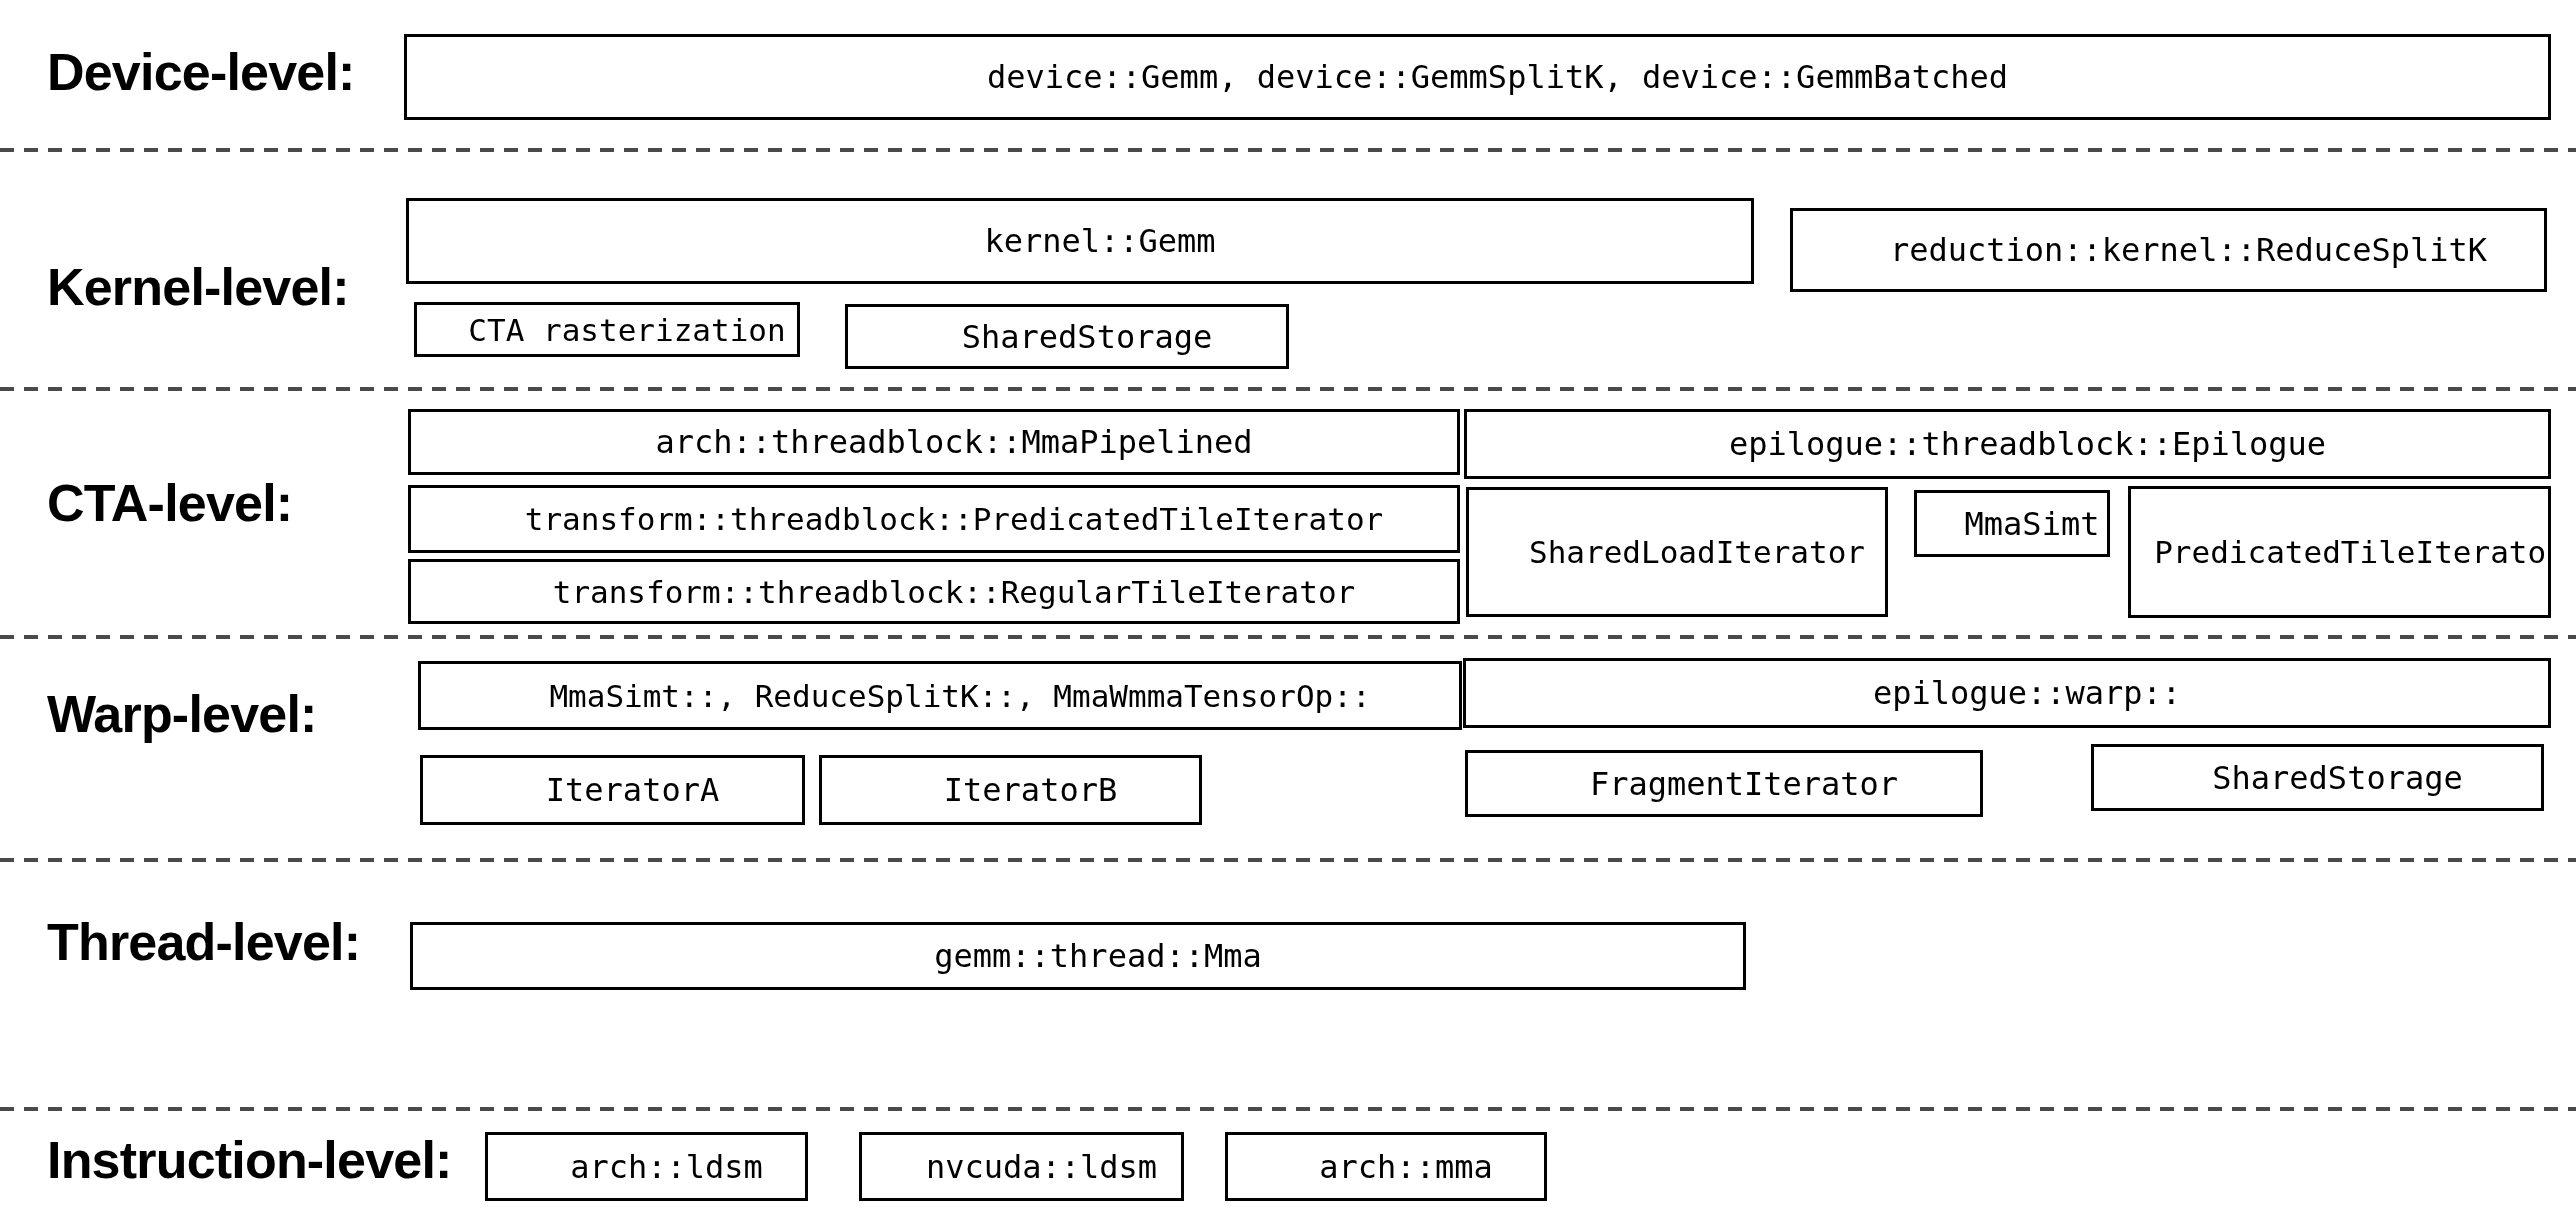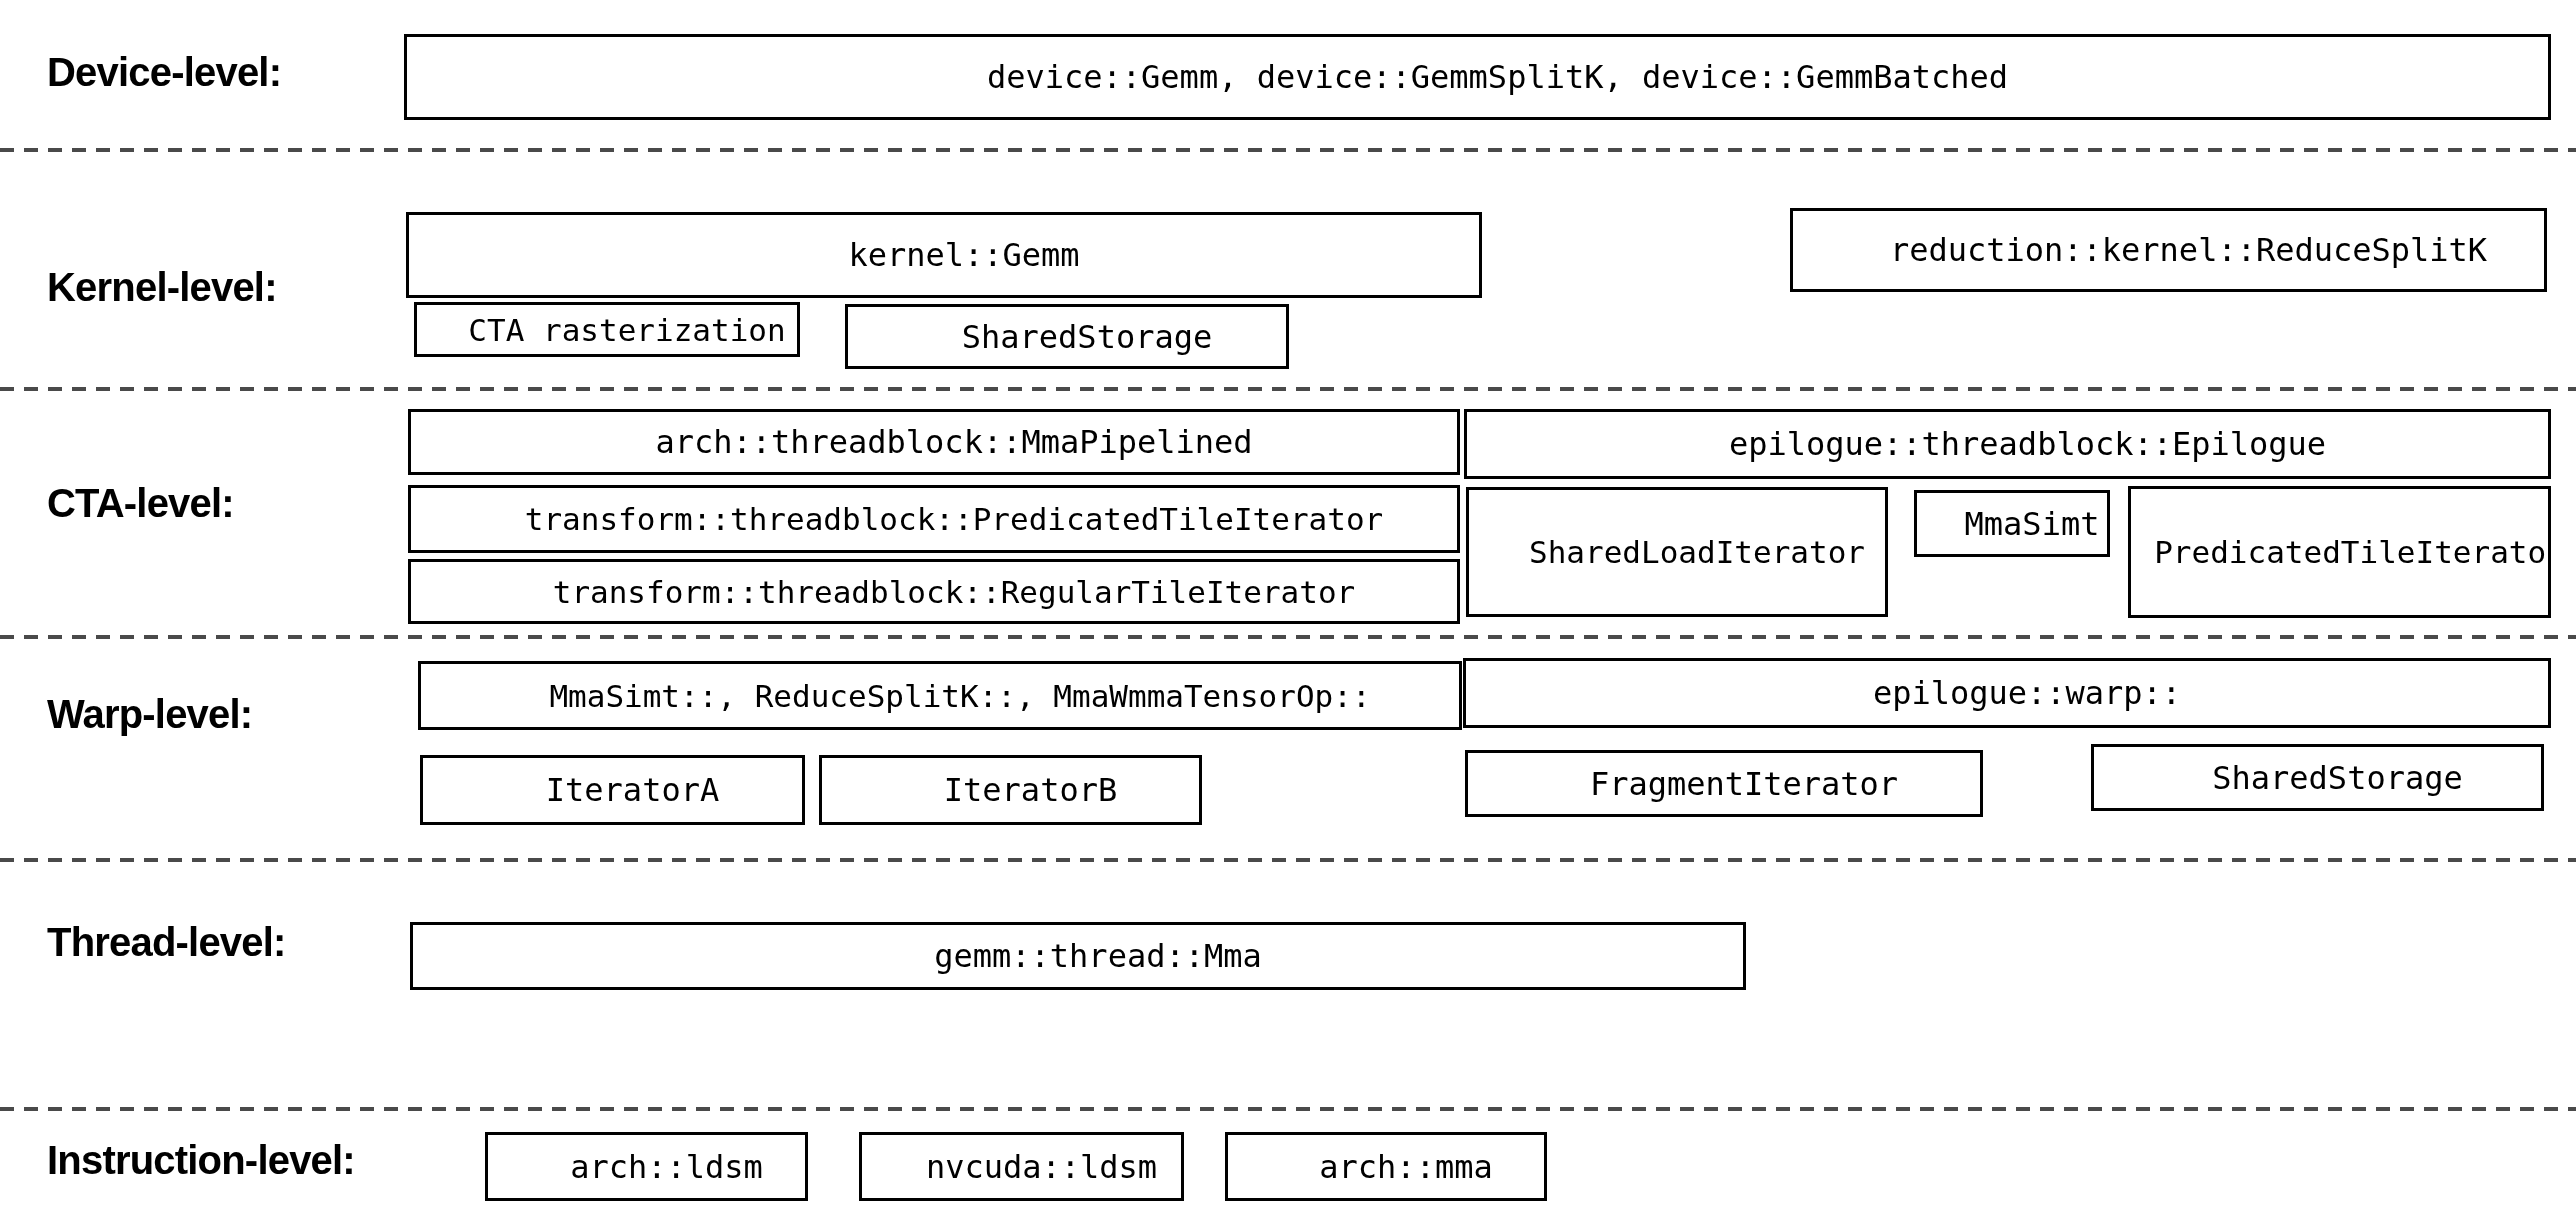--- a/index.html
+++ b/index.html
@@ -18,21 +18,21 @@
   .sep {
     position: absolute;
     left: 0;
     width: 2576px;
     height: 3.8px;
     background: repeating-linear-gradient(to right, #4a4a4a 0 13.8px, transparent 13.8px 24px);
   }
   .level-label {
     position: absolute;
     left: 47px;
-    font-size: 40px;
+    font-size: 52px;
     line-height: 49px;
     font-weight: bold;
     color: #000000;
     white-space: nowrap;
     letter-spacing: -0.8px;
   }
   .box {
     position: absolute;
     box-sizing: border-box;
     border: 3.1px solid #000000;
@@ -64,21 +64,21 @@
 
   <div class="level-label" style="top:48px">Device-level:</div>
   <div class="level-label" style="top:263px">Kernel-level:</div>
   <div class="level-label" style="top:479px">CTA-level:</div>
   <div class="level-label" style="top:690px">Warp-level:</div>
   <div class="level-label" style="top:918px">Thread-level:</div>
   <div class="level-label" style="top:1136px">Instruction-level:</div>
 
   <div class="box" style="left:404px; top:34px; width:2147px; height:86px">device::Gemm, device::GemmSplitK, device::GemmBatched</div>
 
-  <div class="box" style="left:406px; top:212px; width:1076px; height:86px">kernel::Gemm</div>
+  <div class="box" style="left:406px; top:198px; width:1348px; height:86px">kernel::Gemm</div>
   <div class="box" style="left:1790px; top:208px; width:757px; height:84px">reduction::kernel::ReduceSplitK</div>
   <div class="box tight" style="left:414px; top:302px; width:386px; height:55px">CTA rasterization</div>
   <div class="box" style="left:845px; top:304px; width:444px; height:65px">SharedStorage</div>
 
   <div class="box" style="left:408px; top:409px; width:1052px; height:66px">arch::threadblock::MmaPipelined</div>
   <div class="box tight" style="left:408px; top:485px; width:1052px; height:68px">transform::threadblock::PredicatedTileIterator</div>
   <div class="box tight" style="left:408px; top:559px; width:1052px; height:65px">transform::threadblock::RegularTileIterator</div>
   <div class="box" style="left:1464px; top:409px; width:1087px; height:70px">epilogue::threadblock::Epilogue</div>
   <div class="box tight" style="left:1466px; top:487px; width:422px; height:130px">SharedLoadIterator</div>
   <div class="box" style="left:1914px; top:490px; width:196px; height:67px">MmaSimt</div>

